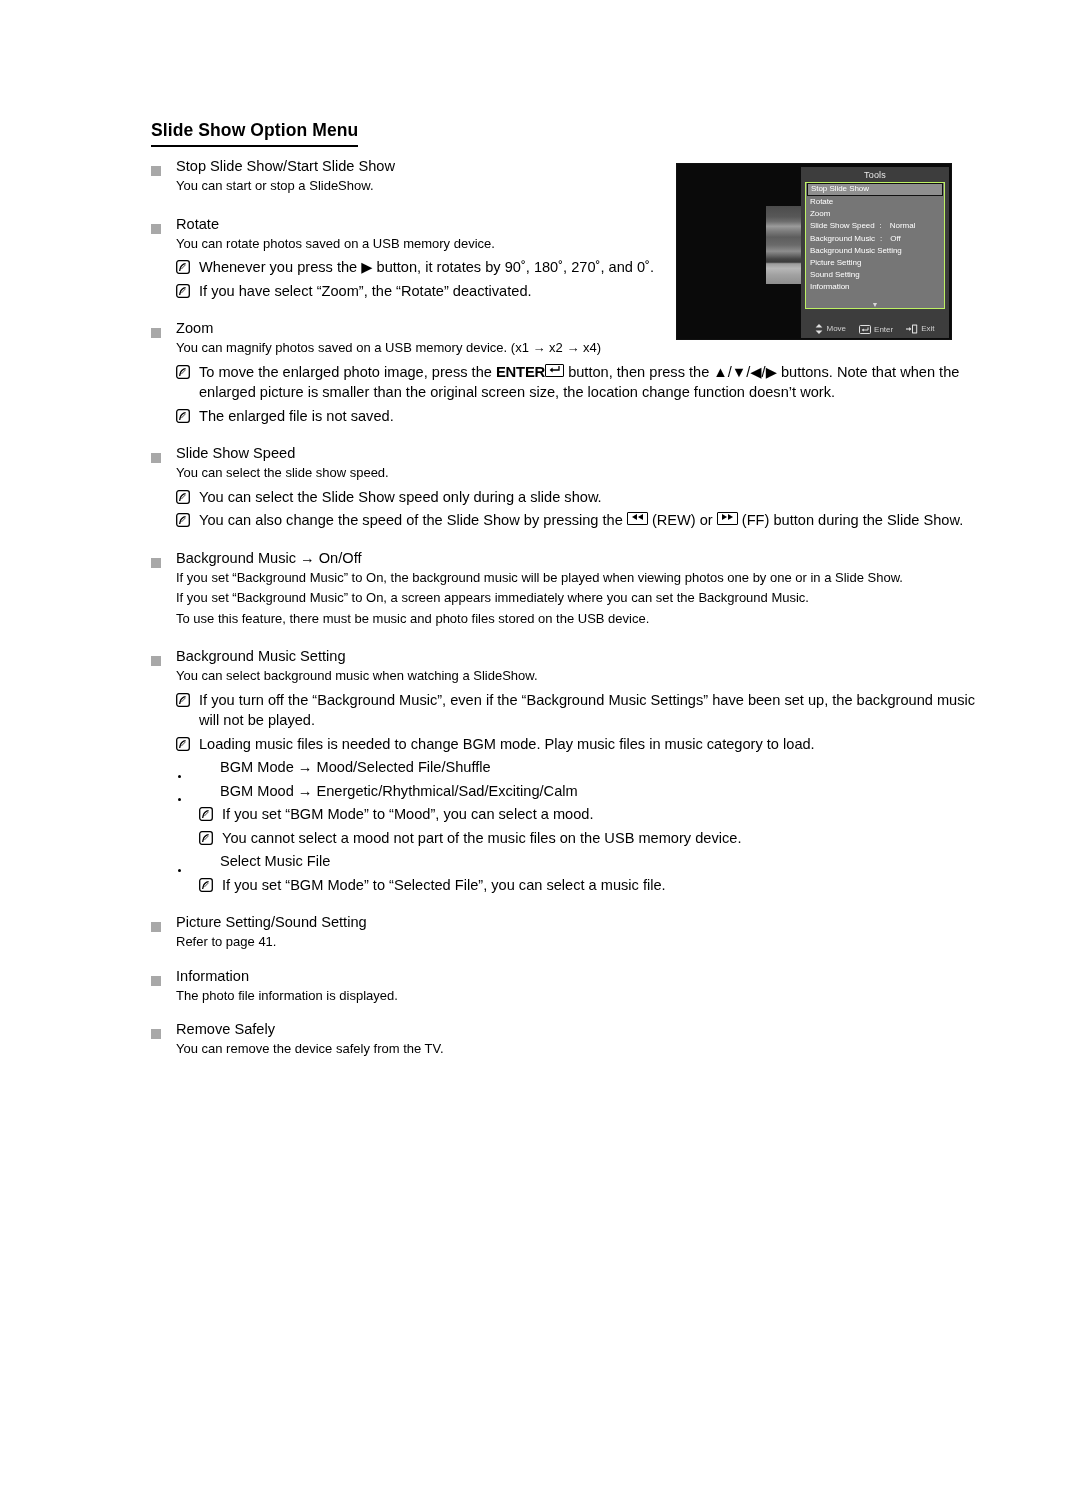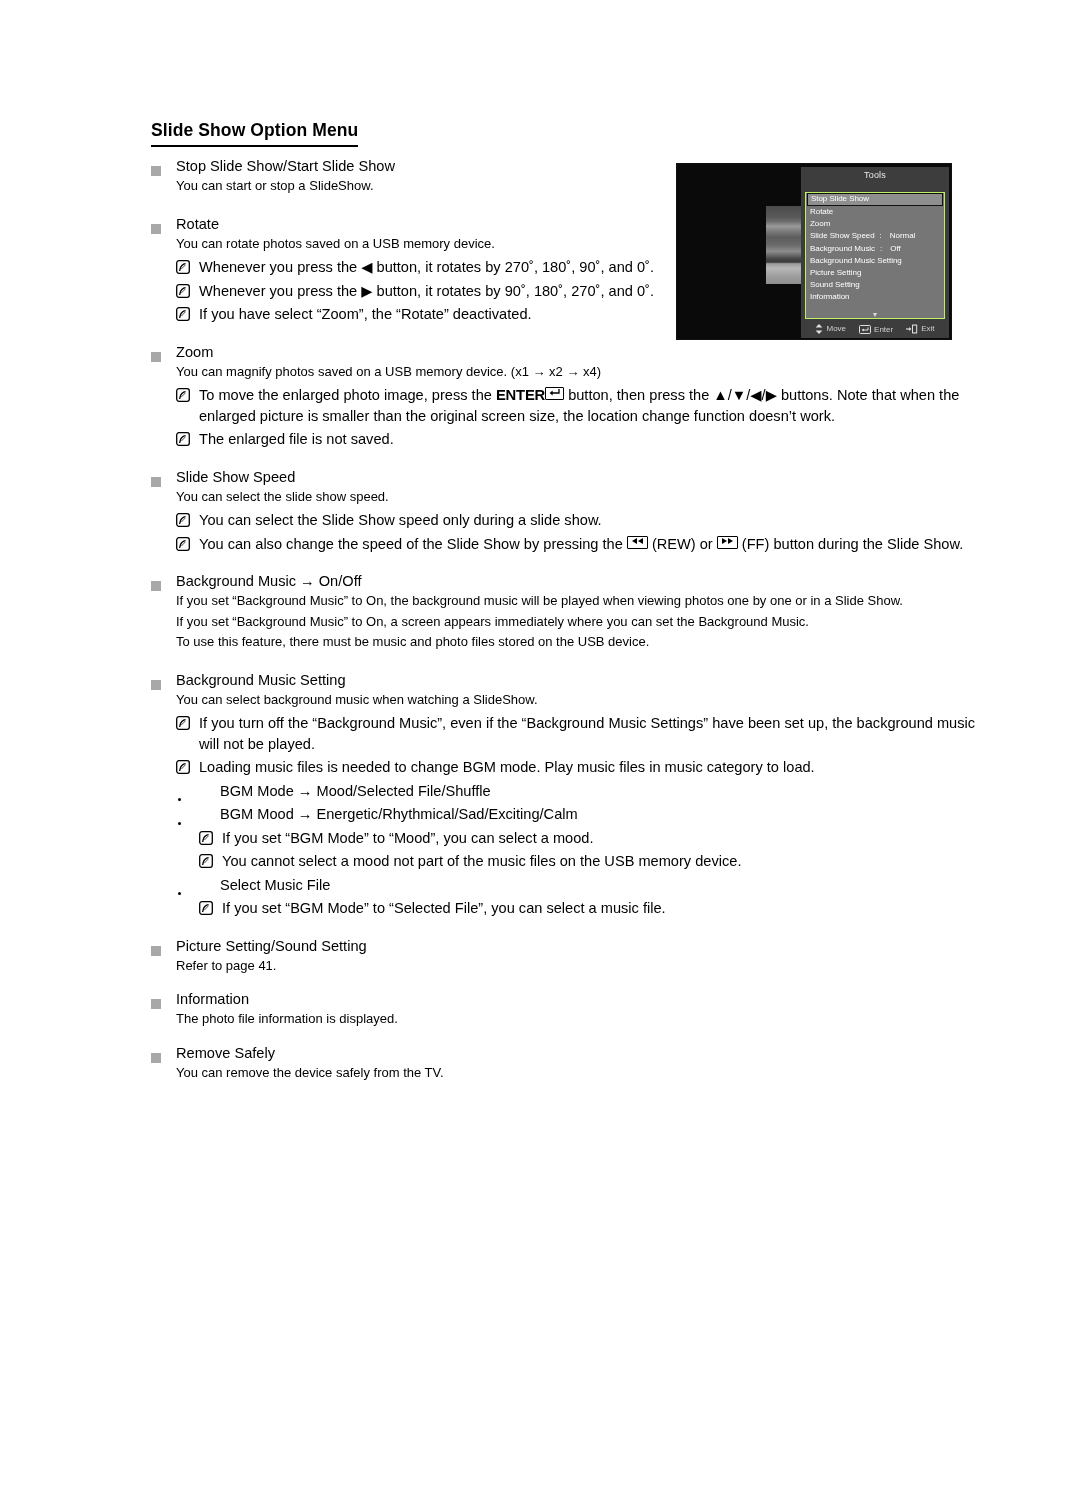--- a/index.html
+++ b/index.html
@@ -80,21 +80,21 @@
       #5d5d5d 40%, #6a6a6a 50%, #8d8d8d 58%, #6a6a6a 63%,
       #454545 68%, #3b3b3b 72%,
       #9c9c9c 74%, #b7b7b7 80%, #a2a2a2 88%, #8e8e8e 100%);
   }
   .tools-panel {
     position: absolute; left: 124px; top: 3px; width: 148px; height: 171px;
     background: #3d3d3d;
   }
   .tools-title {
     text-align: center; color: #e8e8e8;
-    font-size: 9px; padding-top: 3px; padding-bottom: 12px; letter-spacing: .2px;
+    font-size: 9px; padding-top: 3px; padding-bottom: 2px; letter-spacing: .2px;
   }
   .tools-list {
     margin: 0 4px; border: 1px solid #bef264; background: #767676;
     padding: 0; height: 127px; position: relative;
   }
   .tools-item {
     display: flex; align-items: center;
     color: #ffffff; font-size: 8px; line-height: 12.2px; height: 12.2px;
     padding-left: 4px; white-space: nowrap; letter-spacing: -.05px;
   }
@@ -212,28 +212,20 @@
           <span class="sq-bullet"></span>
           <span class="sq-text">Rotate</span>
         </div>
         <div class="body-line">You can rotate photos saved on a USB memory device.</div>
         <div class="note-row">
           <span class="note-icon"><svg width="14" height="14" viewBox="0 0 14 14">
               <rect x="0.7" y="0.7" width="12.6" height="12.6" rx="2.2" ry="2.2" fill="none" stroke="#000" stroke-width="1.3"></rect>
               <path d="M9.6 3.0 C6.6 3.3 4.2 5.4 3.6 8.3 L3.0 11.0 L4.3 11.0 L4.9 8.6 C5.5 6.2 7.3 4.6 9.6 4.2 Z" fill="#000"></path>
               <path d="M5.3 9.1 L9.4 4.9" stroke="#000" stroke-width="0.7" fill="none"></path>
             </svg></span>
-          <span class="note-text">Whenever you press the ◀ button, it rotates by 270˚, 180˚, 90˚, and 0˚.</span>
-        </div>
-        <div class="note-row">
-          <span class="note-icon"><svg width="14" height="14" viewBox="0 0 14 14">
-              <rect x="0.7" y="0.7" width="12.6" height="12.6" rx="2.2" ry="2.2" fill="none" stroke="#000" stroke-width="1.3"></rect>
-              <path d="M9.6 3.0 C6.6 3.3 4.2 5.4 3.6 8.3 L3.0 11.0 L4.3 11.0 L4.9 8.6 C5.5 6.2 7.3 4.6 9.6 4.2 Z" fill="#000"></path>
-              <path d="M5.3 9.1 L9.4 4.9" stroke="#000" stroke-width="0.7" fill="none"></path>
-            </svg></span>
           <span class="note-text">Whenever you press the ▶ button, it rotates by 90˚, 180˚, 270˚, and 0˚.</span>
         </div>
         <div class="note-row">
           <span class="note-icon"><svg width="14" height="14" viewBox="0 0 14 14">
               <rect x="0.7" y="0.7" width="12.6" height="12.6" rx="2.2" ry="2.2" fill="none" stroke="#000" stroke-width="1.3"></rect>
               <path d="M9.6 3.0 C6.6 3.3 4.2 5.4 3.6 8.3 L3.0 11.0 L4.3 11.0 L4.9 8.6 C5.5 6.2 7.3 4.6 9.6 4.2 Z" fill="#000"></path>
               <path d="M5.3 9.1 L9.4 4.9" stroke="#000" stroke-width="0.7" fill="none"></path>
             </svg></span>
           <span class="note-text">If you have select “Zoom”, the “Rotate” deactivated.</span>
         </div>

